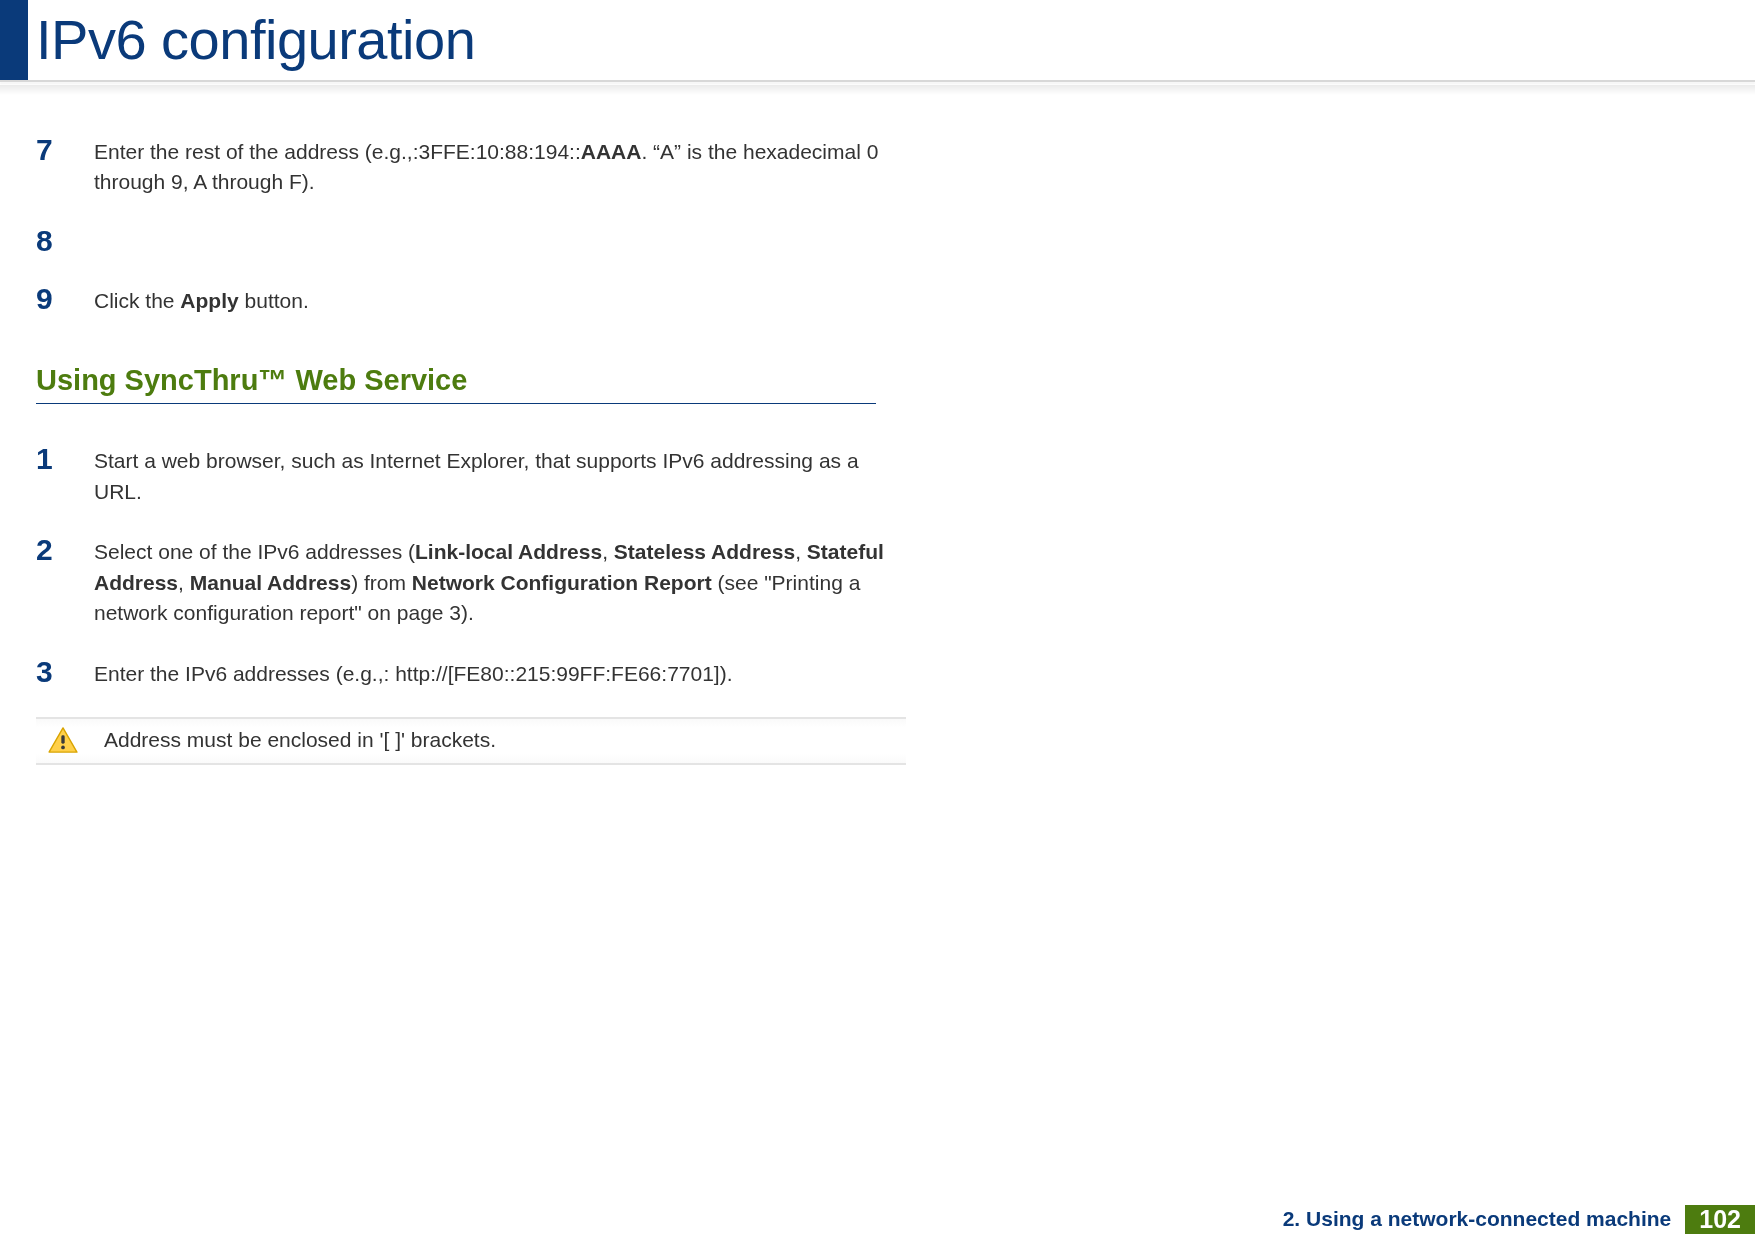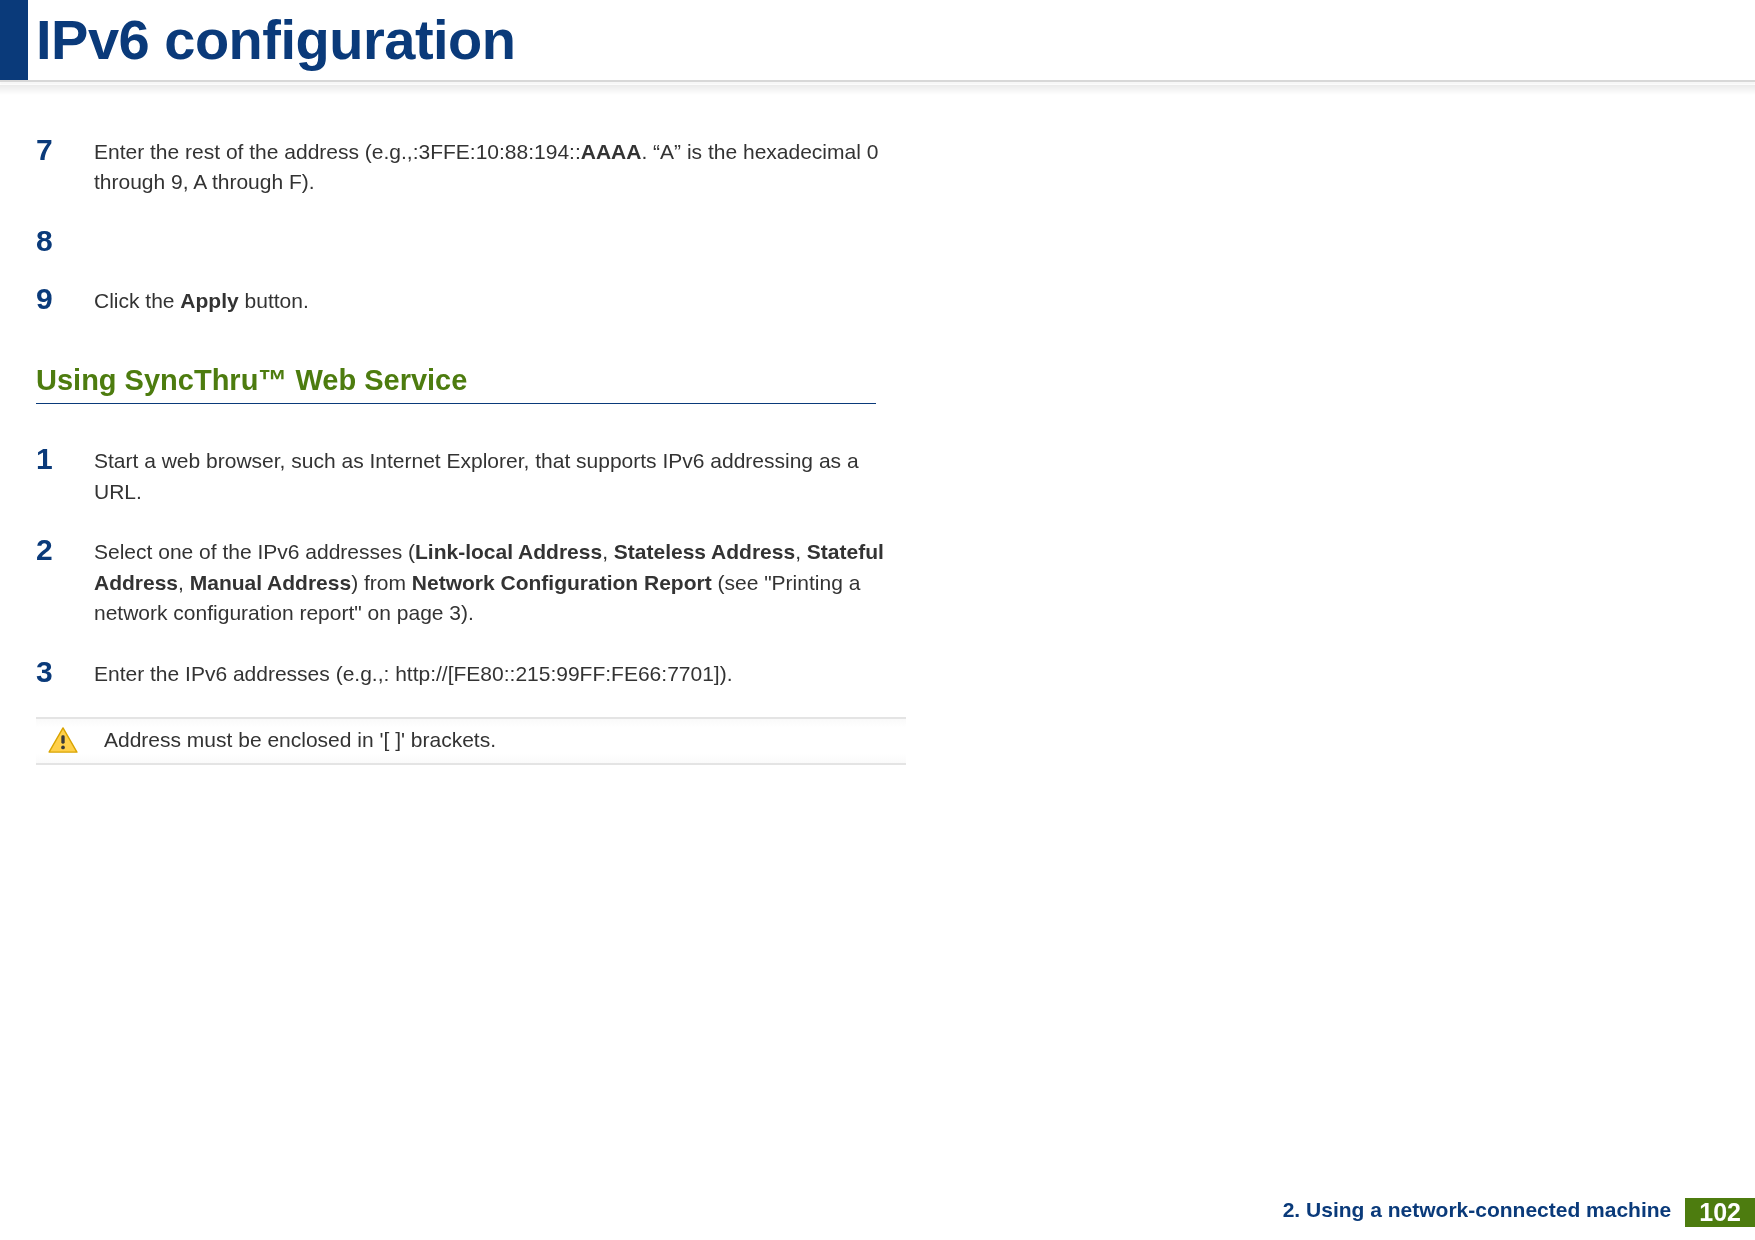--- a/index.html
+++ b/index.html
@@ -1,35 +1,35 @@
 <!DOCTYPE html>
 <html><head>
 <meta charset="utf-8">
 <style>
   * { margin: 0; padding: 0; box-sizing: border-box; }
   html, body { width: 1755px; height: 1240px; font-family: "Myriad Pro", "Segoe UI", Arial, sans-serif; background: #fff; color: #333; }
   .page { position: relative; width: 1755px; height: 1240px; }
   .title-bar { display: flex; align-items: stretch; height: 80px; }
   .title-block { width: 28px; background: #0a3a7a; }
-  .title-text { font-size: 56px; font-weight: 700; color: #0a3a7a; padding: 0 0 8px 8px; display: flex; align-items: flex-end; letter-spacing: -0.5px; }
+  .title-text { font-size: 56px; font-weight: 400; color: #0a3a7a; padding: 0 0 8px 8px; display: flex; align-items: flex-end; letter-spacing: -0.5px; }
   .title-underline { height: 2px; background: #d8d8d8; margin-bottom: 3px; box-shadow: 0 2px 2px rgba(0,0,0,0.05); }
   .title-shadow { height: 10px; background: linear-gradient(to bottom, rgba(0,0,0,0.08), rgba(0,0,0,0)); }
   .content { padding: 40px 36px 0 36px; width: 920px; }
   .step { display: flex; align-items: flex-start; margin-bottom: 28px; }
   .step-num { width: 58px; flex-shrink: 0; font-size: 30px; font-weight: 700; color: #0a3a7a; line-height: 1; padding-top: 0; }
   .step-text { font-size: 21px; color: #333; line-height: 1.45; padding-top: 2px; }
   .bold { font-weight: 700; }
   .subheading-wrap { margin: 48px 0 40px 0; }
   .subheading { font-size: 29px; font-weight: 700; color: #4d7c0f; padding-bottom: 6px; }
   .subheading-line { height: 1px; background: #0a3a7a; width: 840px; }
   .note-box { margin: 10px 0 0 0; width: 870px; border-top: 2px solid #e4e4e4; border-bottom: 2px solid #e4e4e4; background: linear-gradient(to bottom, #fafafa, #fff 20%, #fff 80%, #fafafa); padding: 8px 12px 10px 12px; display: flex; align-items: center; gap: 26px; }
   .warn-tri { width: 30px; height: 26px; position: relative; flex-shrink: 0; }
   .warn-tri svg { width: 100%; height: 100%; display: block; }
   .note-text { font-size: 21px; color: #333; }
-  .footer { position: absolute; right: 0; bottom: 0; display: flex; align-items: flex-start; height: 42px; }
+  .footer { position: absolute; right: 0; bottom: 0; display: flex; align-items: center; height: 42px; }
   .footer-chapter { font-size: 21px; font-weight: 700; color: #0a3a7a; padding: 0 14px; display: flex; align-items: center; }
   .footer-page { background: #4d7c0f; color: #fff; font-size: 25px; font-weight: 700; padding: 0 14px; display: flex; align-items: center; }
 </style>
 </head>
 <body>
 
 <div class="page">
 
   <div class="title-bar">
     <div class="title-block"></div>

